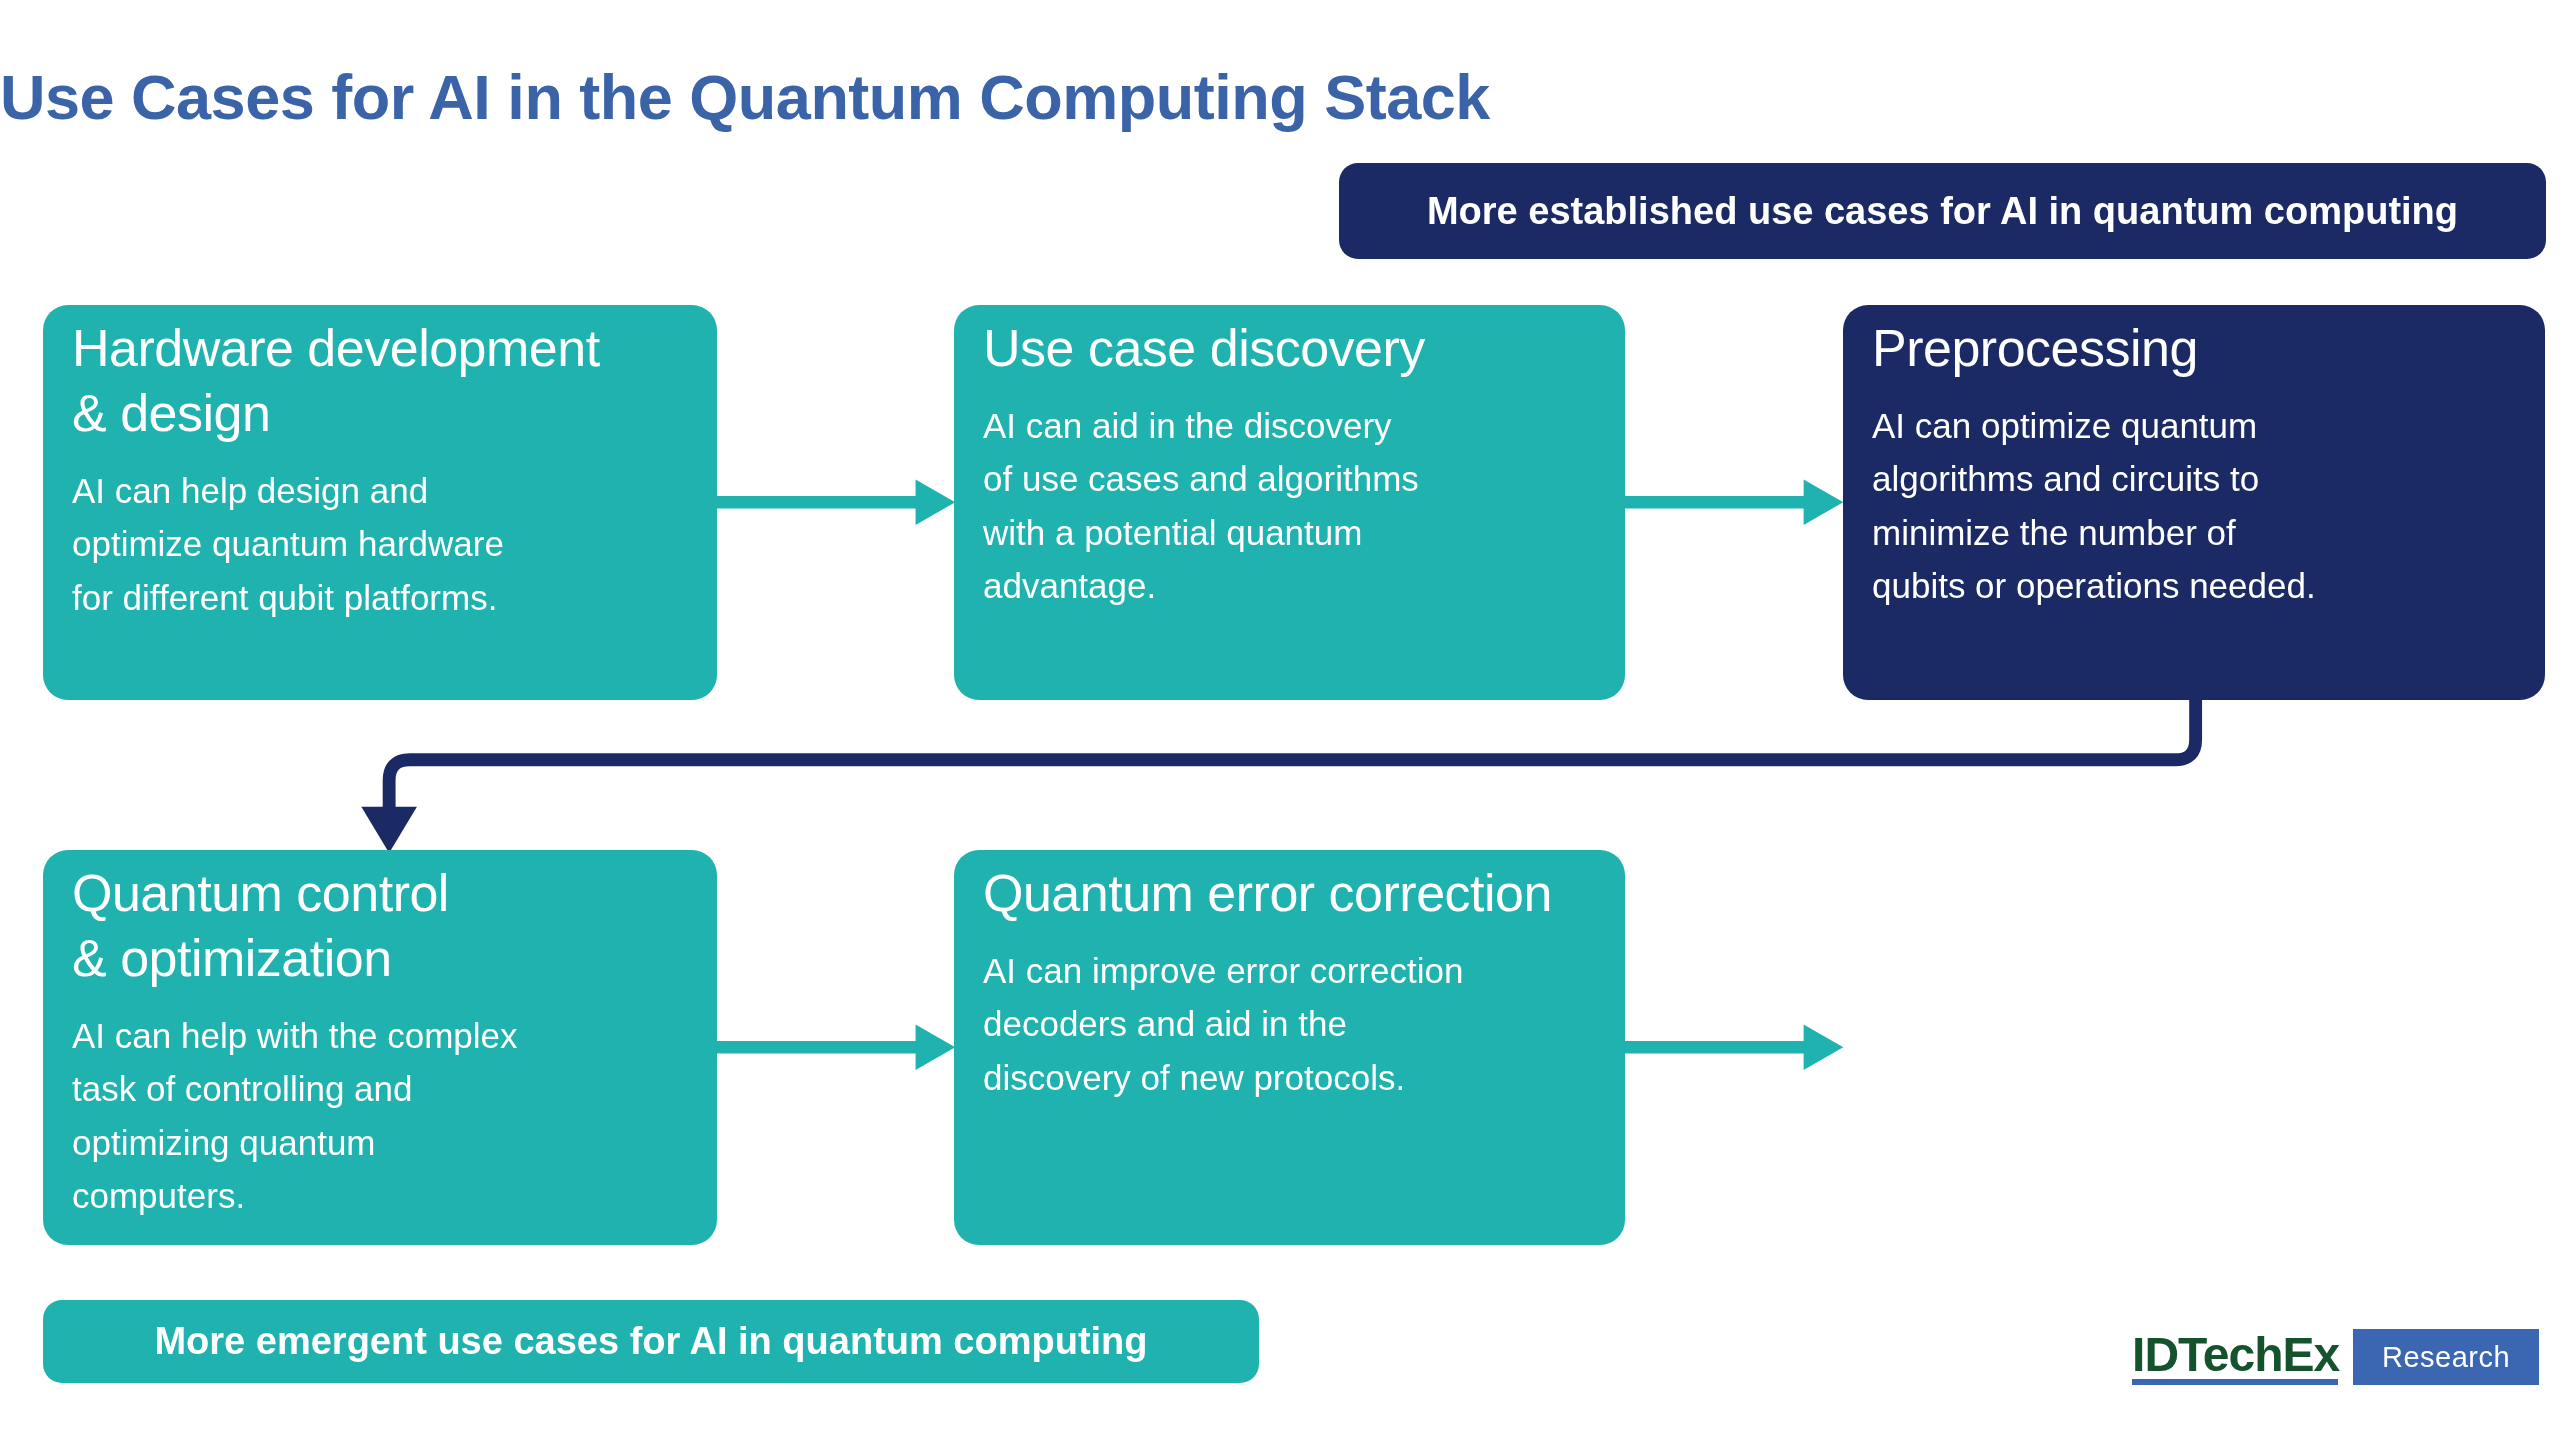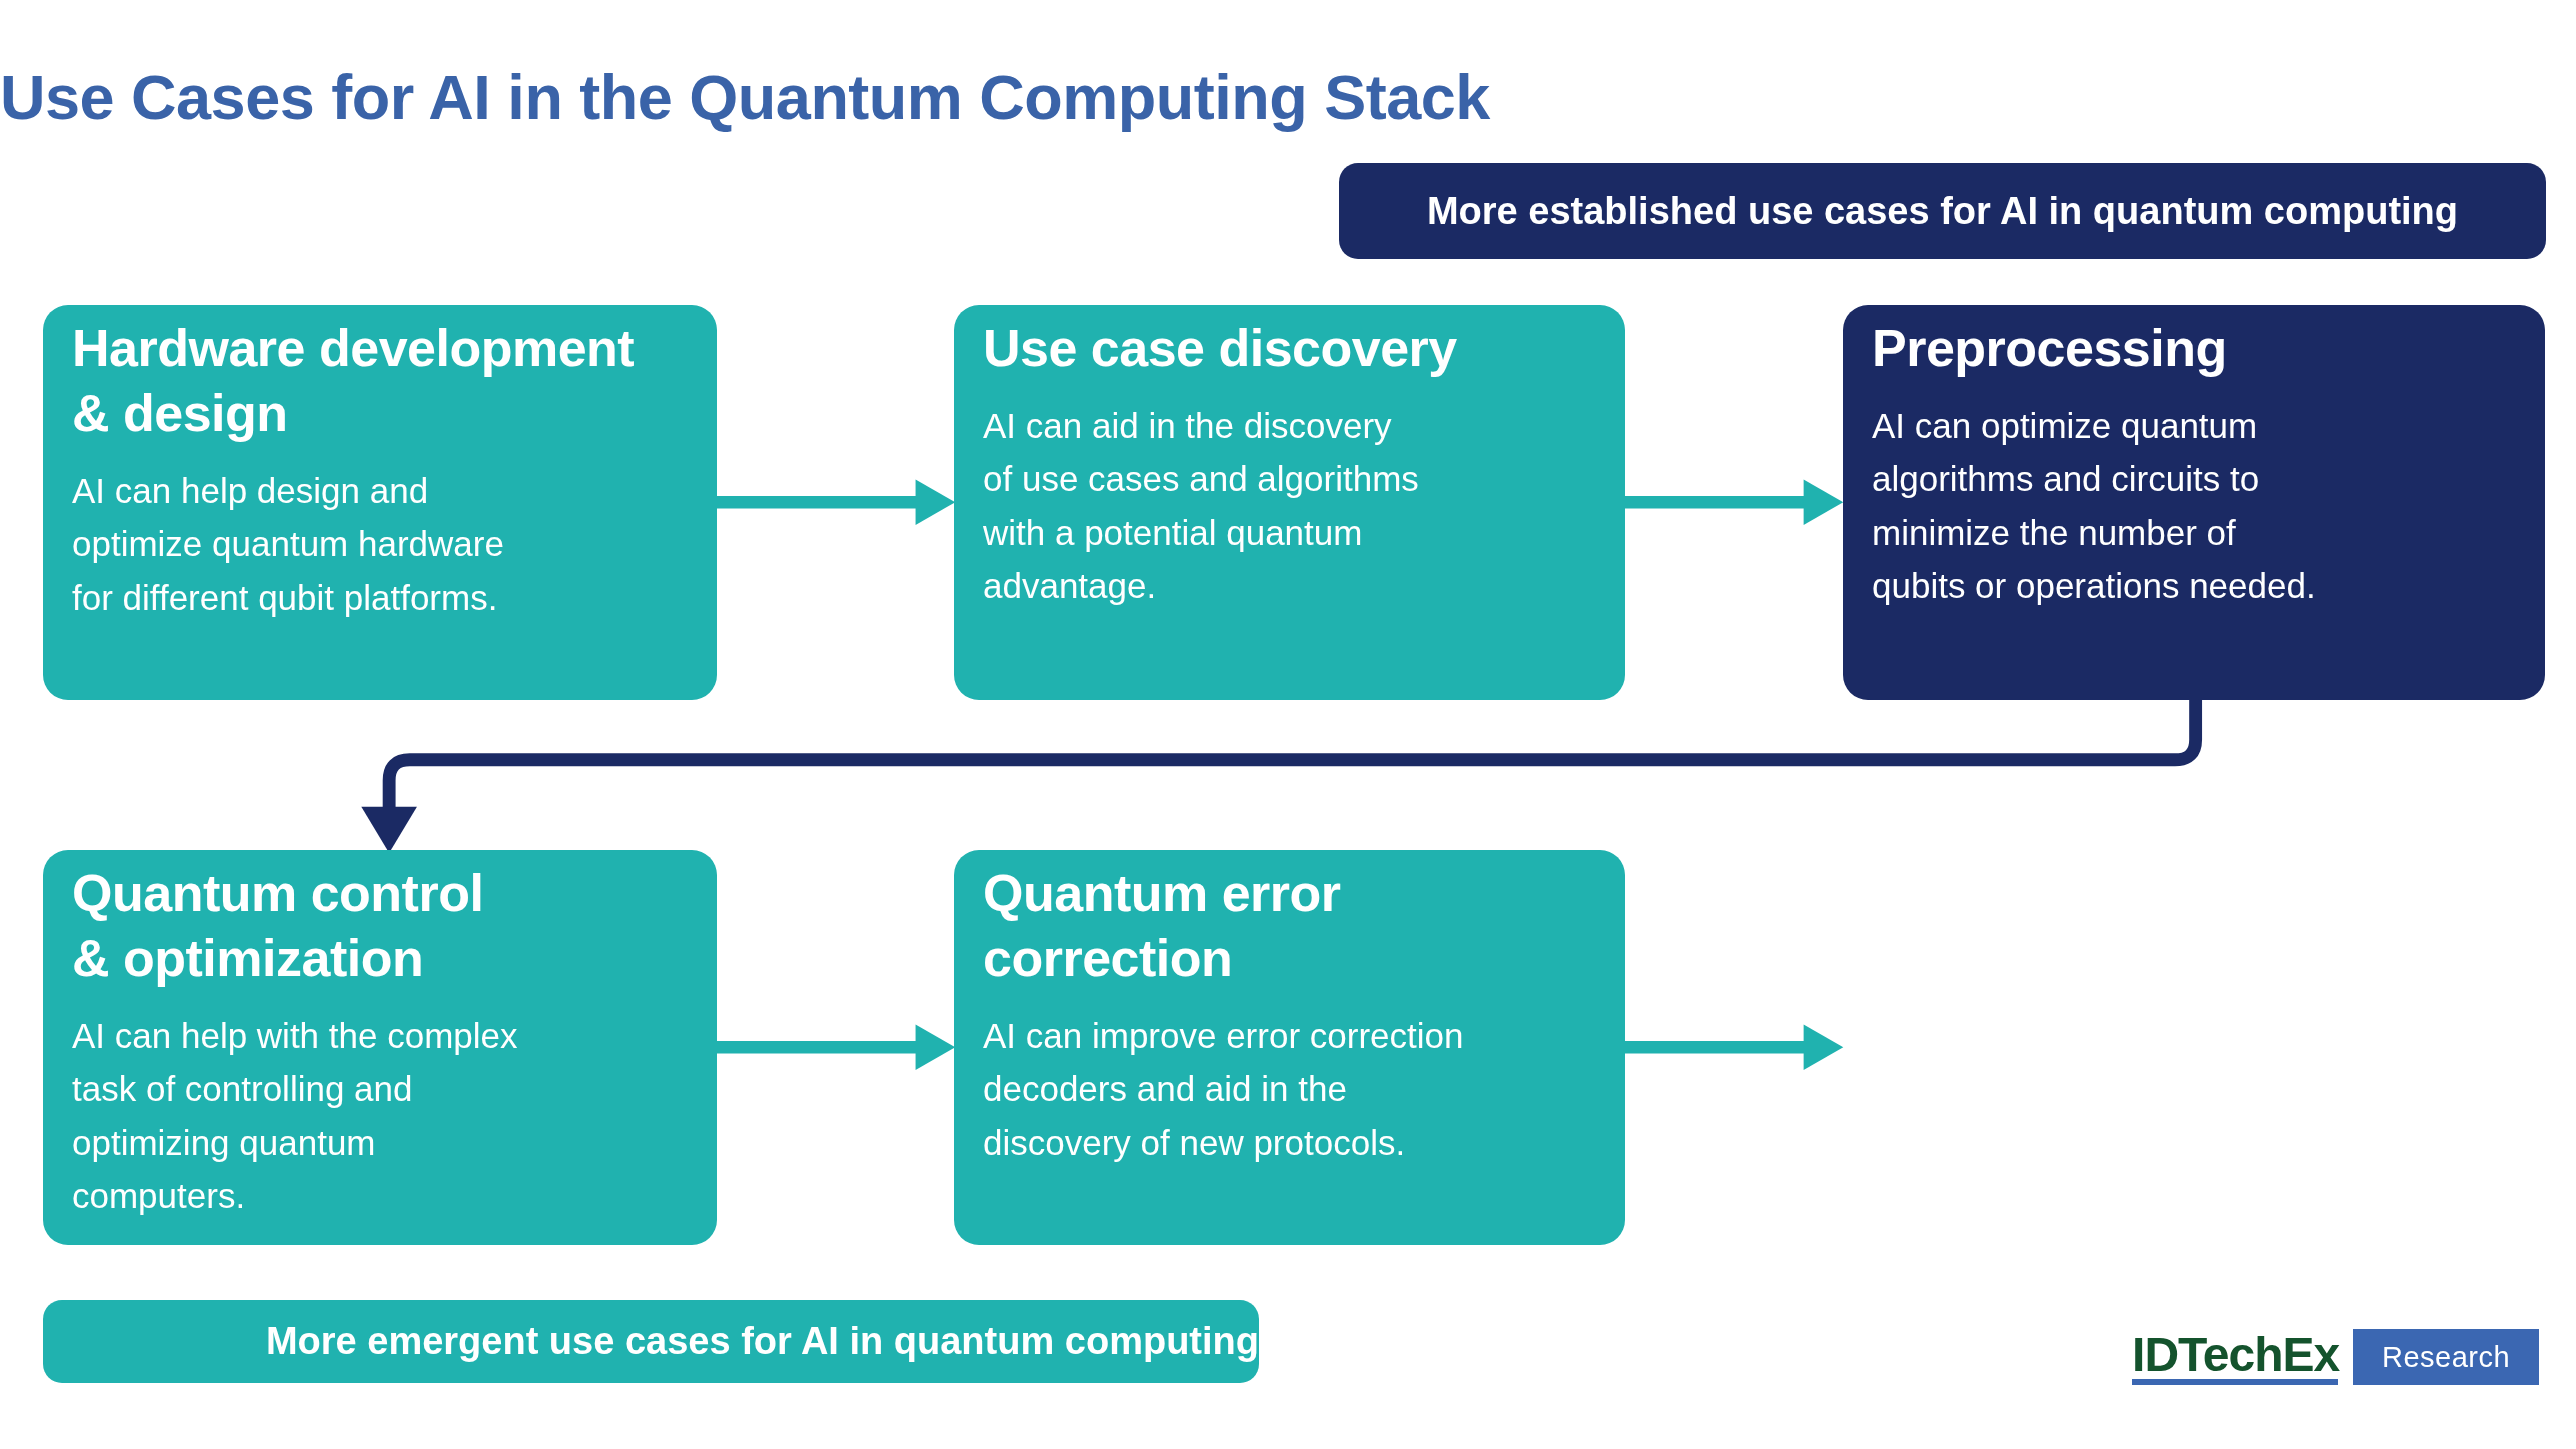--- a/index.html
+++ b/index.html
@@ -44,21 +44,20 @@
     width: 1207px;
     height: 96px;
     background: #1B2A64;
   }
   .banner.emergent {
     left: 43px;
     top: 1300px;
     width: 1216px;
     height: 83px;
     background: #20B2AF;
-    justify-content: flex-end;
   }
   .card {
     position: absolute;
     width: 674px;
     height: 395px;
     border-radius: 25px;
     box-sizing: border-box;
     padding: 11.3px 29px;
     color: #ffffff;
   }
@@ -66,21 +65,21 @@
   .card.navy { background: #1B2A64; }
   .card.row1 { top: 305px; }
   .card.row2 { top: 850px; }
   .card.col1 { left: 43px; }
   .card.col2 { left: 954px; width: 671px; }
   .card.col3 { left: 1843px; width: 702px; }
   .card h2 {
     margin: 0 0 17.5px 0;
     font-size: 52px;
     line-height: 1.25;
-    font-weight: bold;
+    font-weight: normal;
     letter-spacing: -0.5px;
     white-space: pre-line;
   }
   .card p {
     margin: 0;
     font-size: 35px;
     line-height: 1.53;
     font-weight: normal;
     white-space: pre-line;
   }

